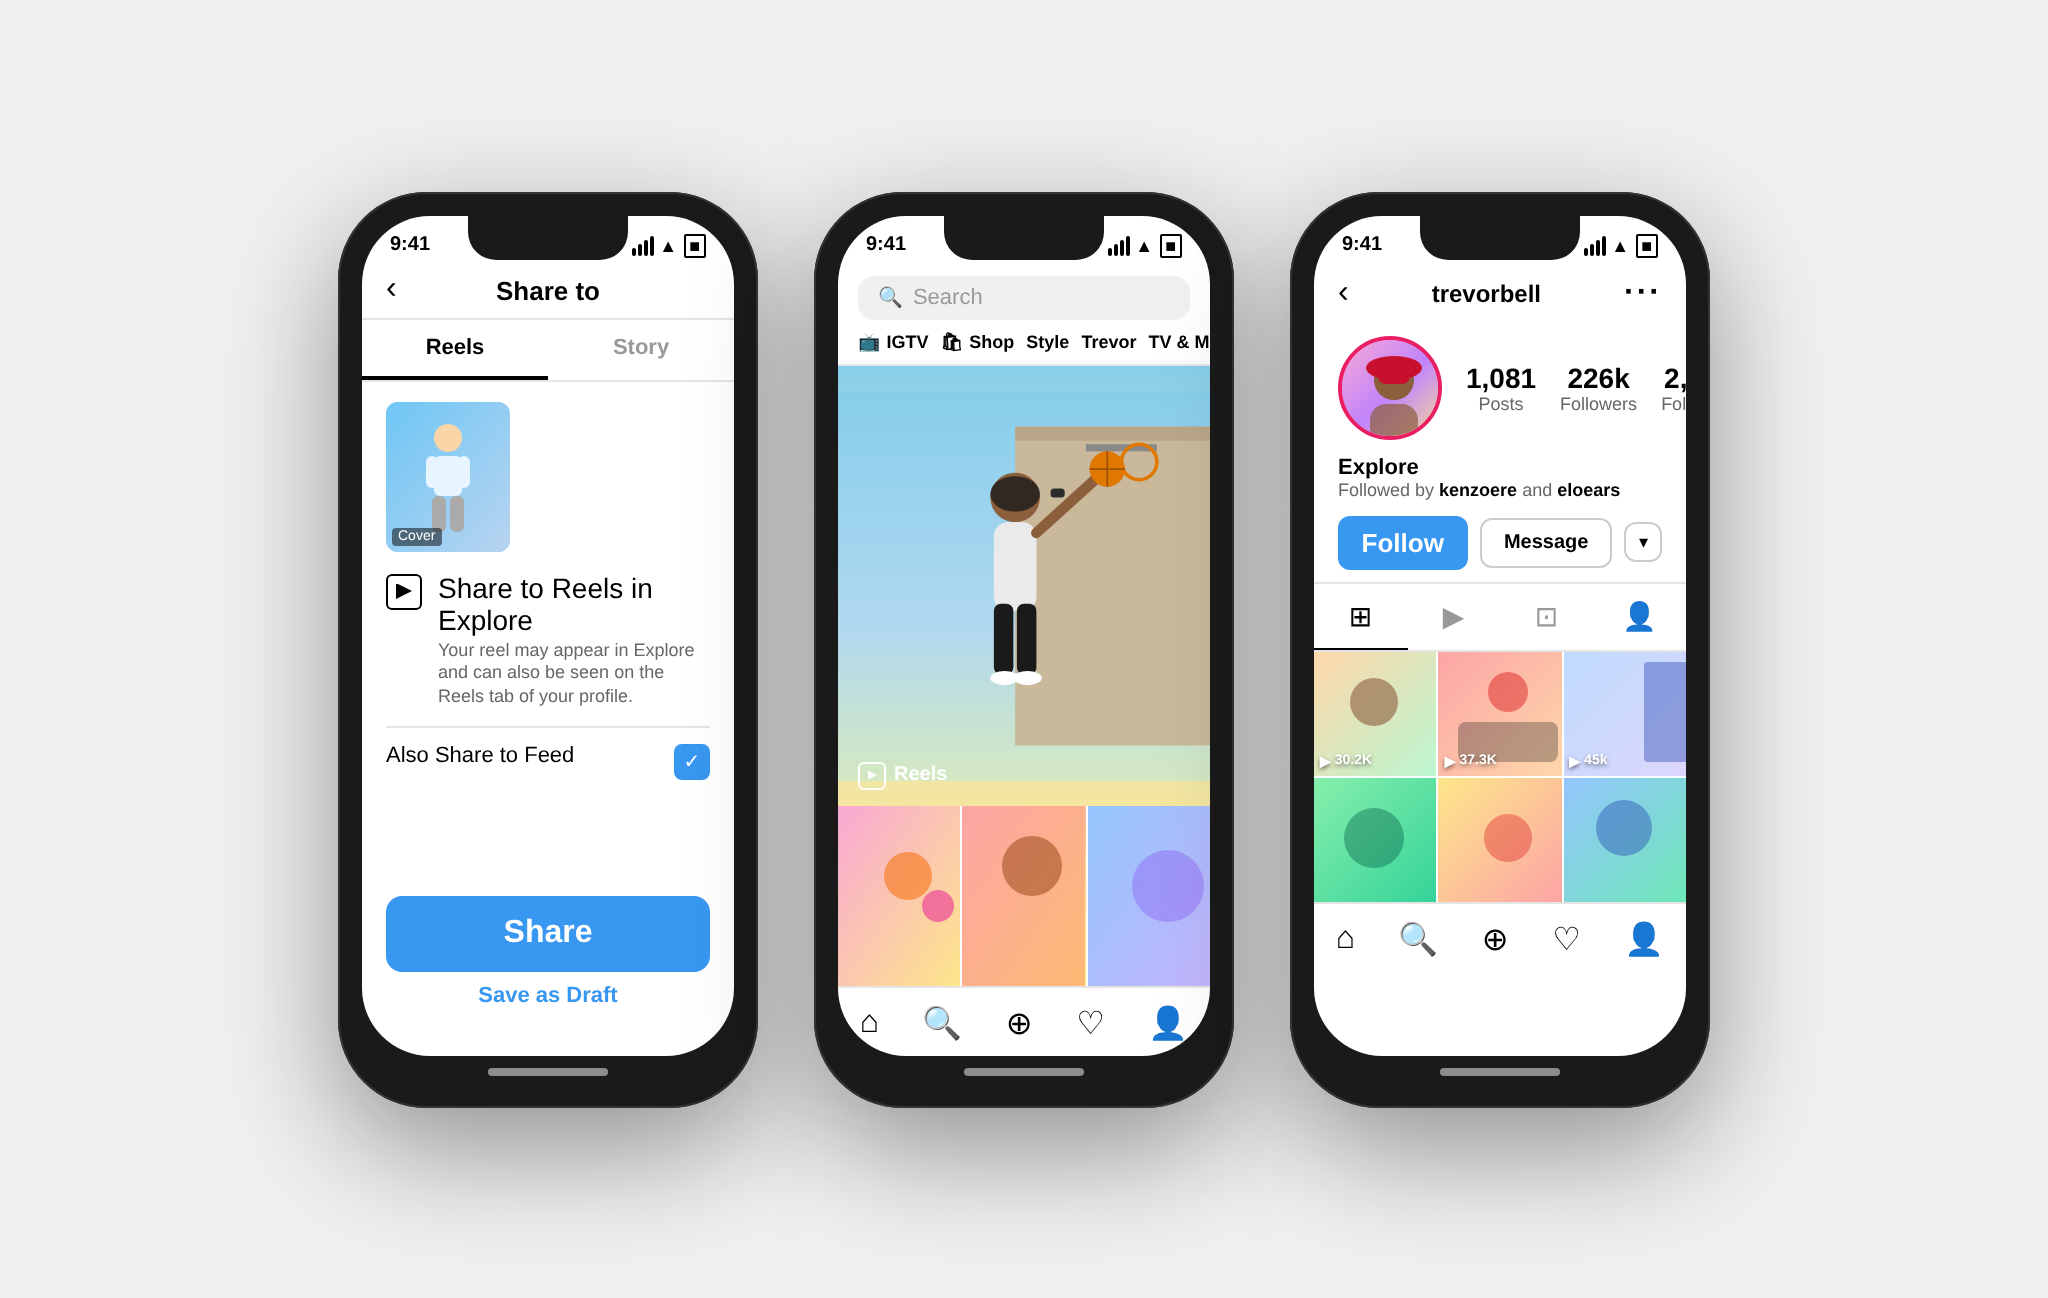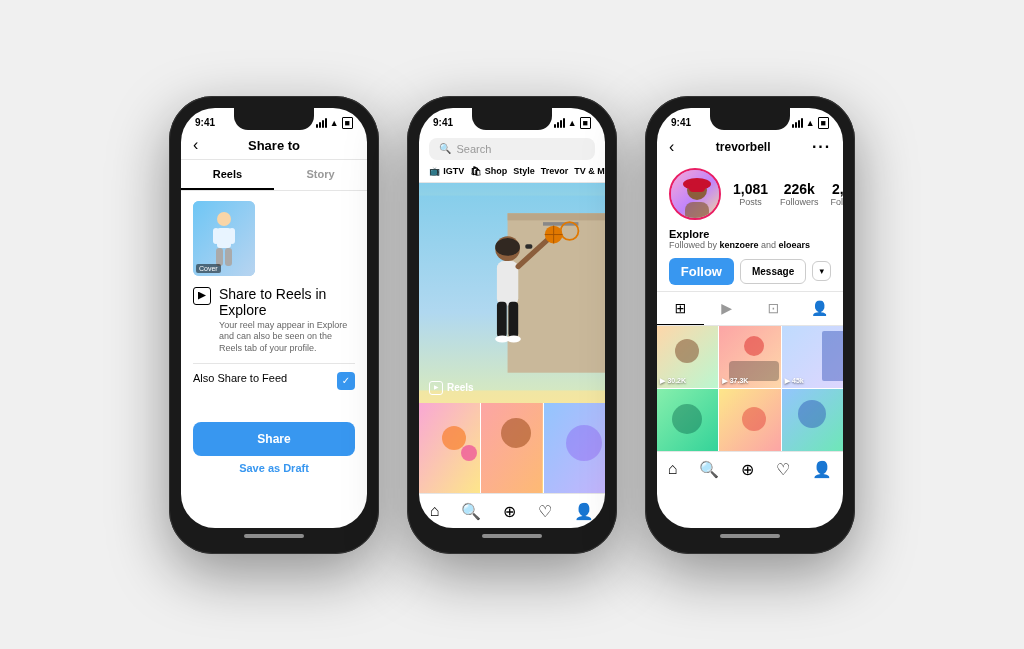--- a/index.html
+++ b/index.html
@@ -193,23 +193,23 @@
       font-size: 10px;
     }
 
     .phone1-share-btn {
       background: #3897f0;
       color: #fff;
       border: none;
       border-radius: 8px;
       width: 100%;
       padding: 10px;
-      font-size: 12px;
+      font-size: 16px;
       font-weight: 600;
-      margin-top: 24px;
+      margin-top: 50px;
       margin-bottom: 6px;
     }
     .phone1-draft-btn {
       color: #3897f0;
       font-size: 11px;
       font-weight: 600;
       text-align: center;
       display: block;
     }
 

